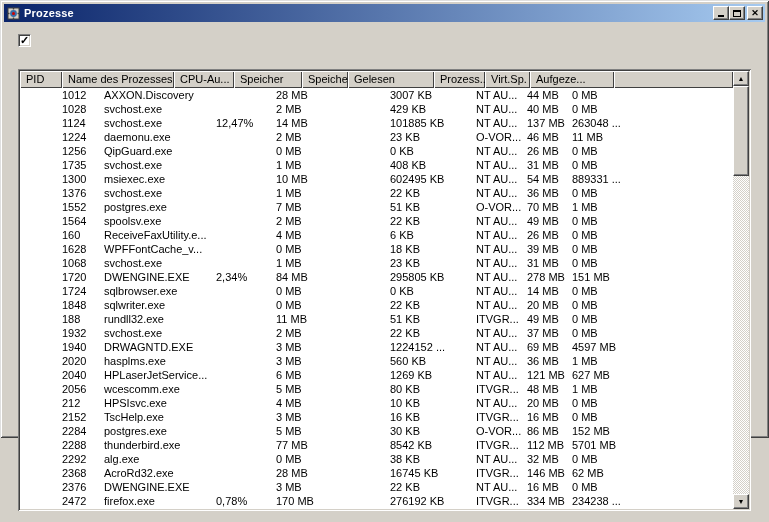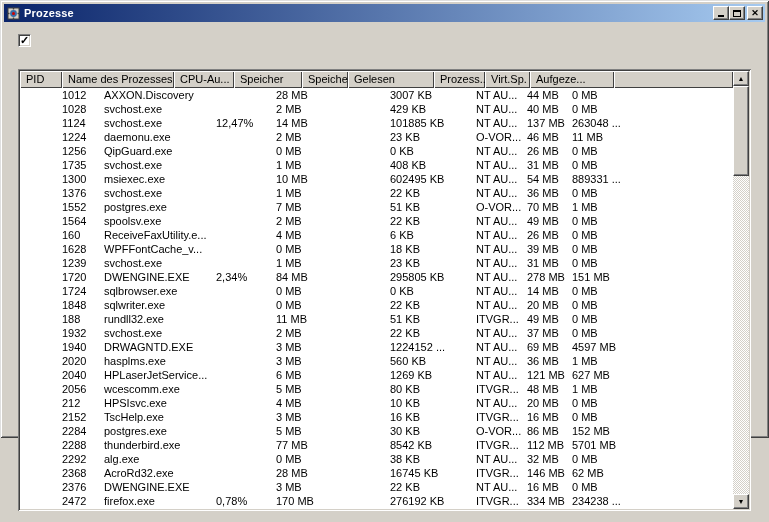--- a/index.html
+++ b/index.html
@@ -305,21 +305,21 @@
               <div class="tcell">WPFFontCache_v...</div>
               <div class="tcell"></div>
               <div class="tcell">0 MB</div>
               <div class="tcell"></div>
               <div class="tcell">18 KB</div>
               <div class="tcell">NT AU...</div>
               <div class="tcell">39 MB</div>
               <div class="tcell">0 MB</div>
             </div>
             <div class="trow grid-cols">
-              <div class="tcell">1239</div>
+              <div class="tcell">1068</div>
               <div class="tcell">svchost.exe</div>
               <div class="tcell"></div>
               <div class="tcell">1 MB</div>
               <div class="tcell"></div>
               <div class="tcell">23 KB</div>
               <div class="tcell">NT AU...</div>
               <div class="tcell">31 MB</div>
               <div class="tcell">0 MB</div>
             </div>
             <div class="trow grid-cols">

